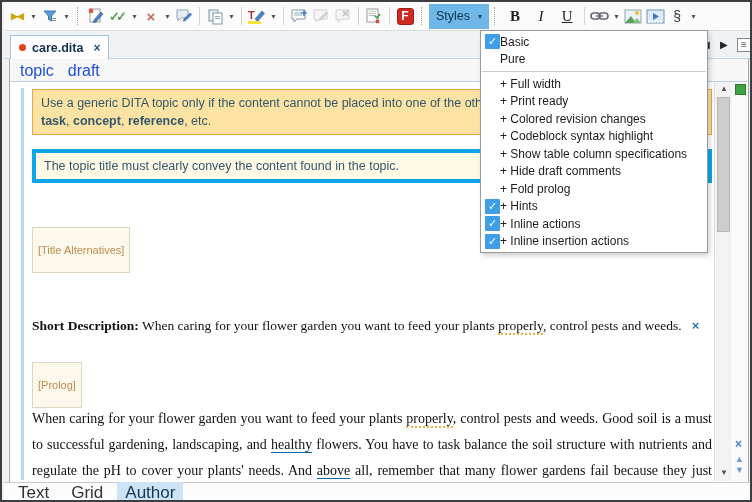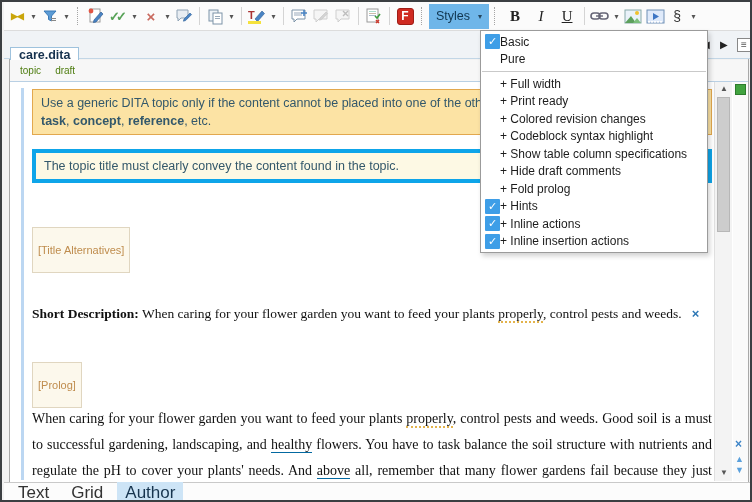--- a/index.html
+++ b/index.html
@@ -23,49 +23,49 @@
     font-size:12.5px;color:#10354f;}
   .styles-btn .car{font-size:8px;margin-left:8px;color:#26465e;}
   .txtbtn{font-family:"Liberation Serif",serif;font-size:15px;color:#222;width:26px;}
   .ficon{width:17px;height:17px;background:#cf2a21;border-radius:3px;color:#fff;
     font-weight:bold;font-size:12px;display:flex;align-items:center;justify-content:center;
     border:1px solid #9e1d16;}
   .parbtn{font-size:14px;color:#333;}
   
   #tabrow{position:absolute;left:2px;top:29px;width:748px;height:28px;background:#f0f3f6;
     border-bottom:1px solid #c2d6e6;}
-  #doctab{position:absolute;left:6px;top:16px;height:24px;background:#fff;
-    border:1px solid #9ec2dd;border-bottom:none;display:flex;align-items:center;padding:0 8px;flex-direction:column;}
+  #doctab{position:absolute;left:6px;top:4px;height:24px;background:#fff;
+    border:1px solid #9ec2dd;border-bottom:none;display:flex;align-items:center;padding:0 8px;}
   .moddot{width:7px;height:7px;border-radius:50%;background:#e0401a;margin-right:6px;}
   #doctab .tlabel{font-weight:bold;font-size:12.5px;color:#16324f;}
   #doctab .tclose{margin-left:10px;color:#27506e;font-weight:bold;font-size:12px;cursor:default;}
   .tabnav{position:absolute;top:8px;font-size:10px;color:#222;}
   #tablist{position:absolute;top:7px;left:733px;width:14px;height:14px;border:1px solid #888;
     background:#fff;color:#555;font-size:10px;line-height:12px;text-align:center;}
   
   #breadcrumb{position:absolute;left:8px;top:58px;width:739px;height:21px;background:#f7f7f7;
     display:flex;align-items:center;padding-left:10px;}
-  .crumb{font-size:10px;color:#4d7c0f;margin-right:14px;}
+  .crumb{font-size:16px;color:#1d4ed8;margin-right:14px;}
   
   .vline{position:absolute;width:1px;background:#a8a8a8;}
   #editor{position:absolute;left:8px;top:79px;width:738px;height:401px;background:#fff;
     border-top:1px solid #b9d0e4;}
   #foldbar{position:absolute;left:19px;top:86px;width:3px;height:392px;background:#bcd7f2;}
   .hint{position:absolute;left:30px;width:680px;font-size:12.5px;line-height:18px;
     color:#33586b;padding:4px 8px;}
   .hint b{font-weight:bold;}
   #hint1{top:87px;background:#fce3a4;border:1px solid #e2a84e;}
   #hint2{top:147px;background:#fdf9e4;border:4px solid #0ea5e9;}
   #hint3{top:270px;background:#fdf9e4;border:1px solid #dbab57;}
   #doctitle{position:absolute;left:30px;top:176px;font-size:24px;font-weight:bold;color:#0d0d0d;}
   .tagbtn{position:absolute;left:30px;display:inline-block;background:#fcf8ec;
     border:1px solid #e0d6c0;color:#bf8c4d;font-size:11px;padding:16px 5px;}
   #titlealt{top:225px;}
   #prolog{top:360px;}
-  #shortdesc{position:absolute;left:30px;top:304px;width:682px;
+  #shortdesc{position:absolute;left:30px;top:316px;width:682px;
     font-family:"Liberation Serif",serif;font-size:13.5px;color:#111;}
   #shortdesc b{font-weight:bold;}
   .xclose{color:#2d77b5;font-weight:bold;font-family:"Liberation Sans",sans-serif;
     font-size:13px;margin-left:10px;cursor:default;}
   #para{position:absolute;left:30px;top:404px;width:680px;font-family:"Liberation Serif",serif;
     font-size:14px;line-height:26px;color:#111;text-align:justify;}
   .u-spell{border-bottom:2px dotted #e3b34c;}
   .u-term{border-bottom:1px solid #0369a1;}
   
   #vscroll{position:absolute;left:712px;top:80px;width:18px;height:399px;background:#f3f3f3;

